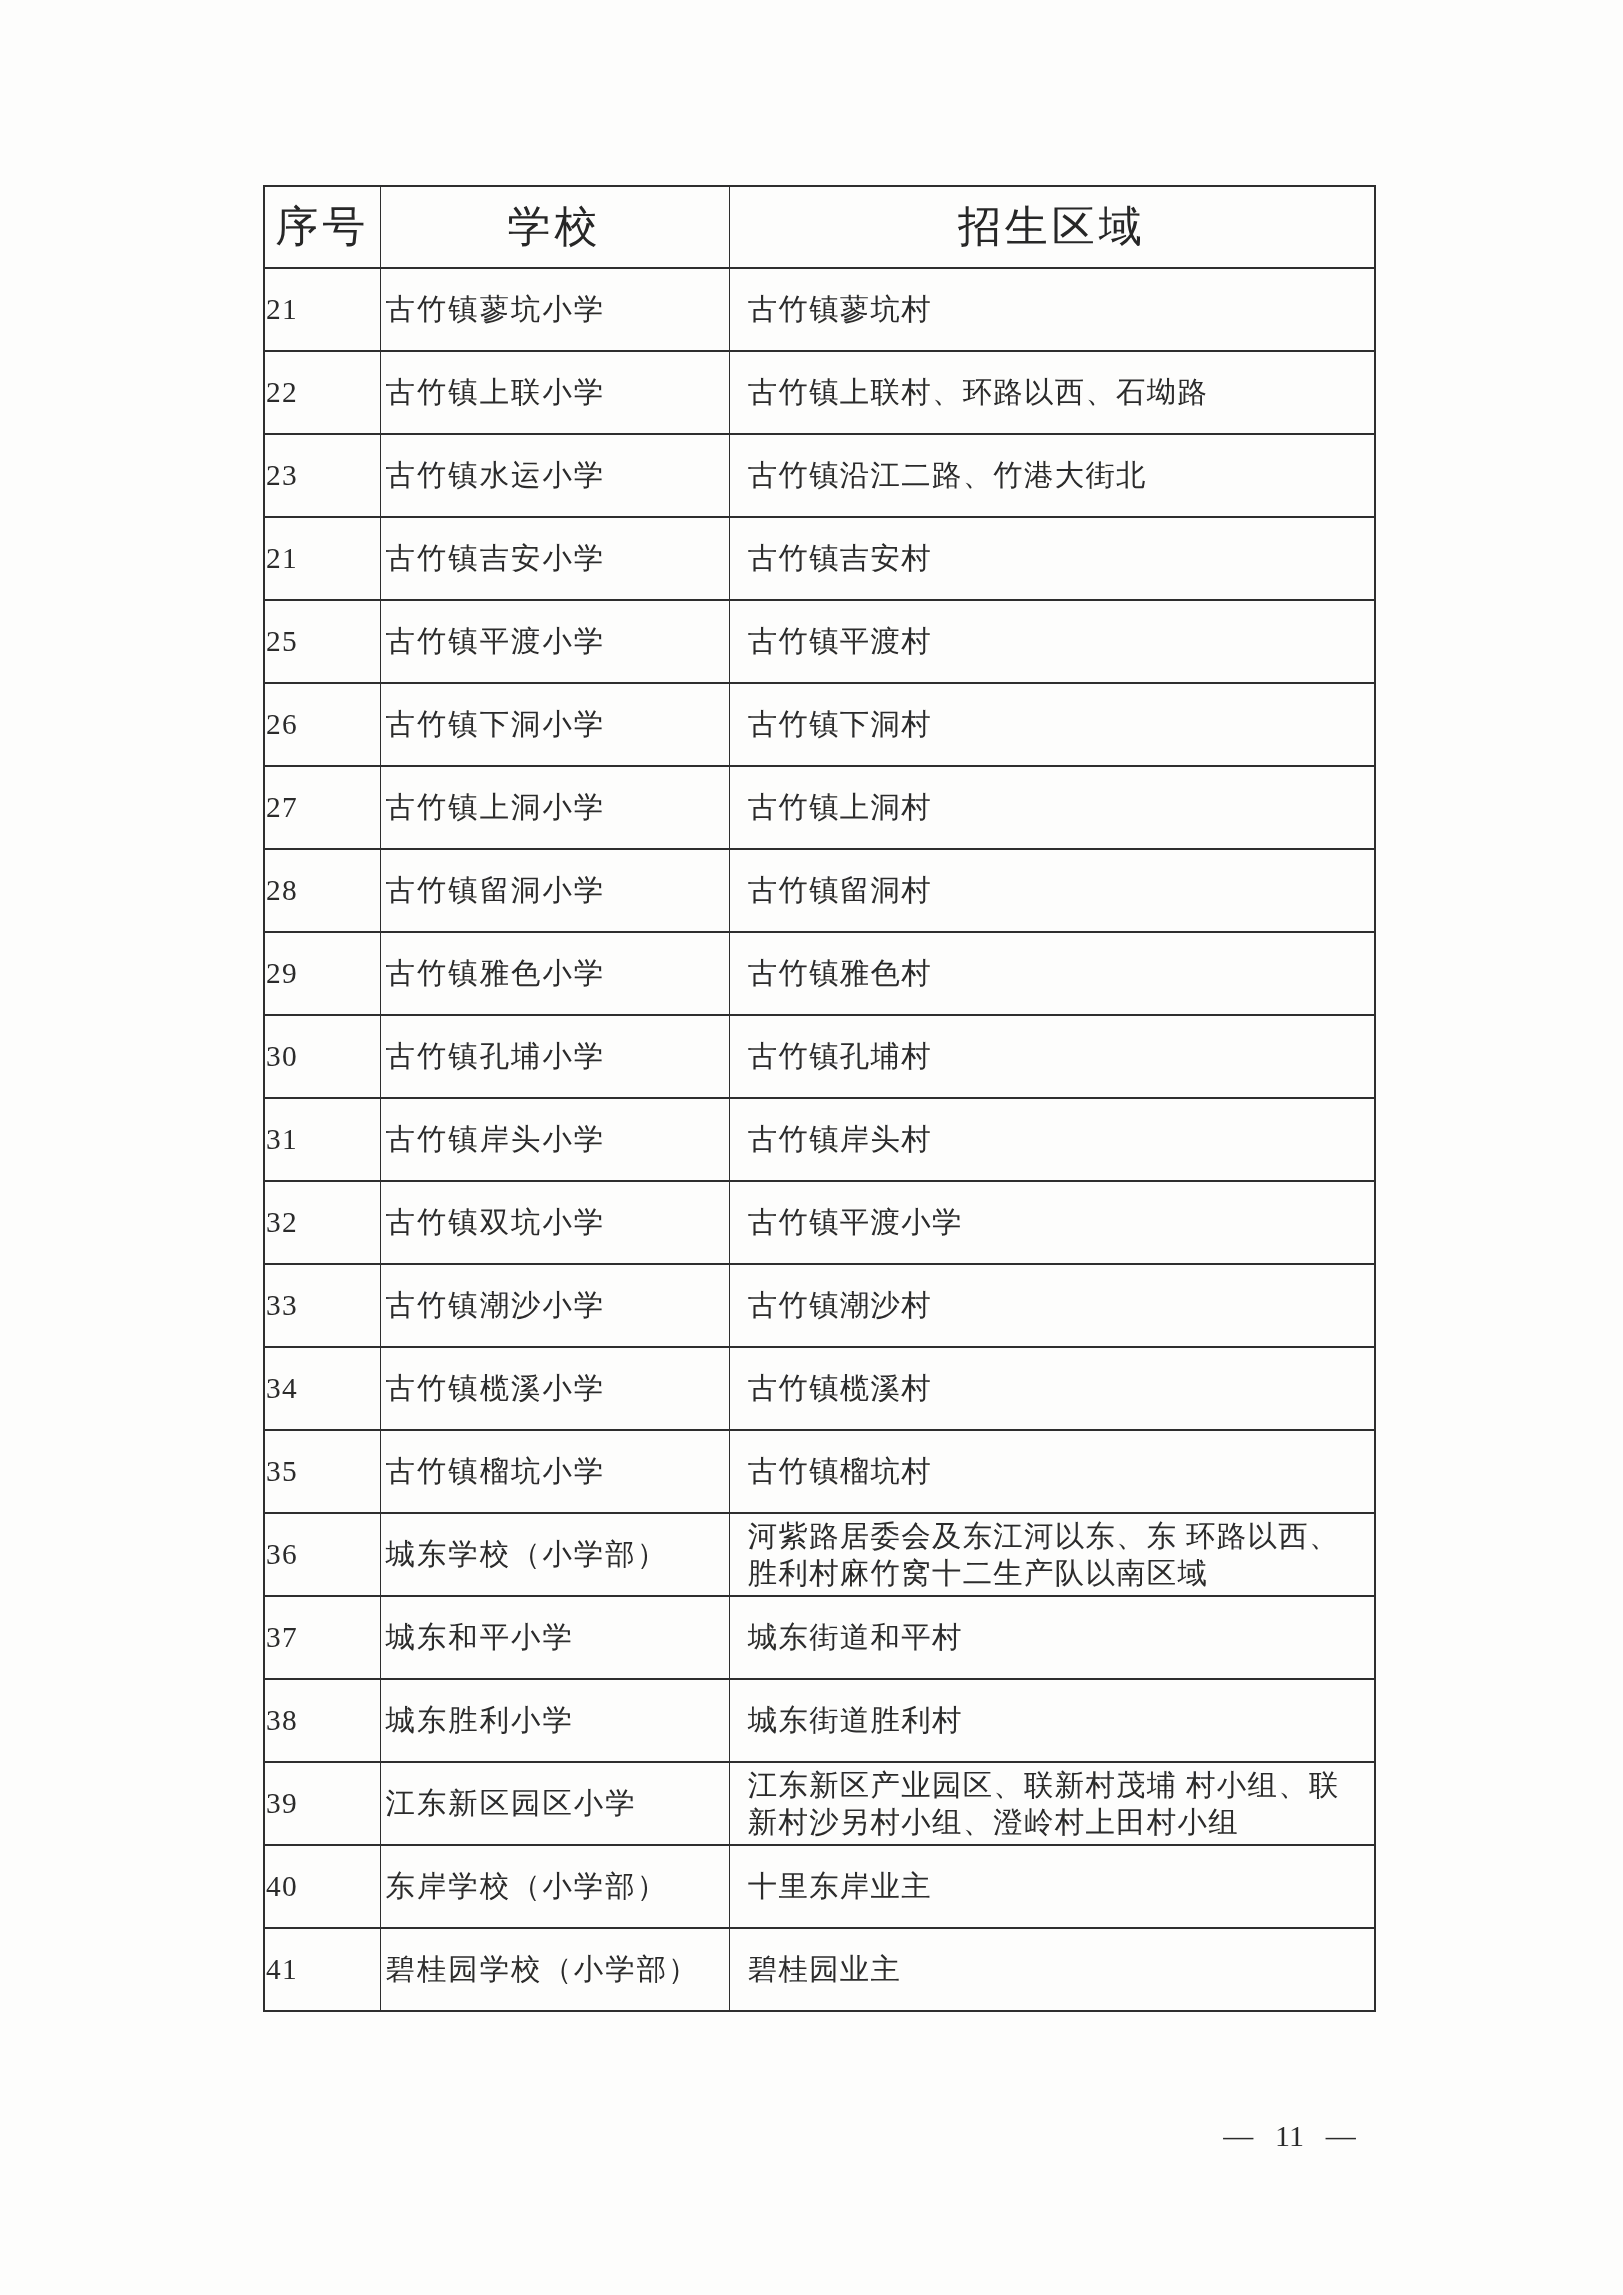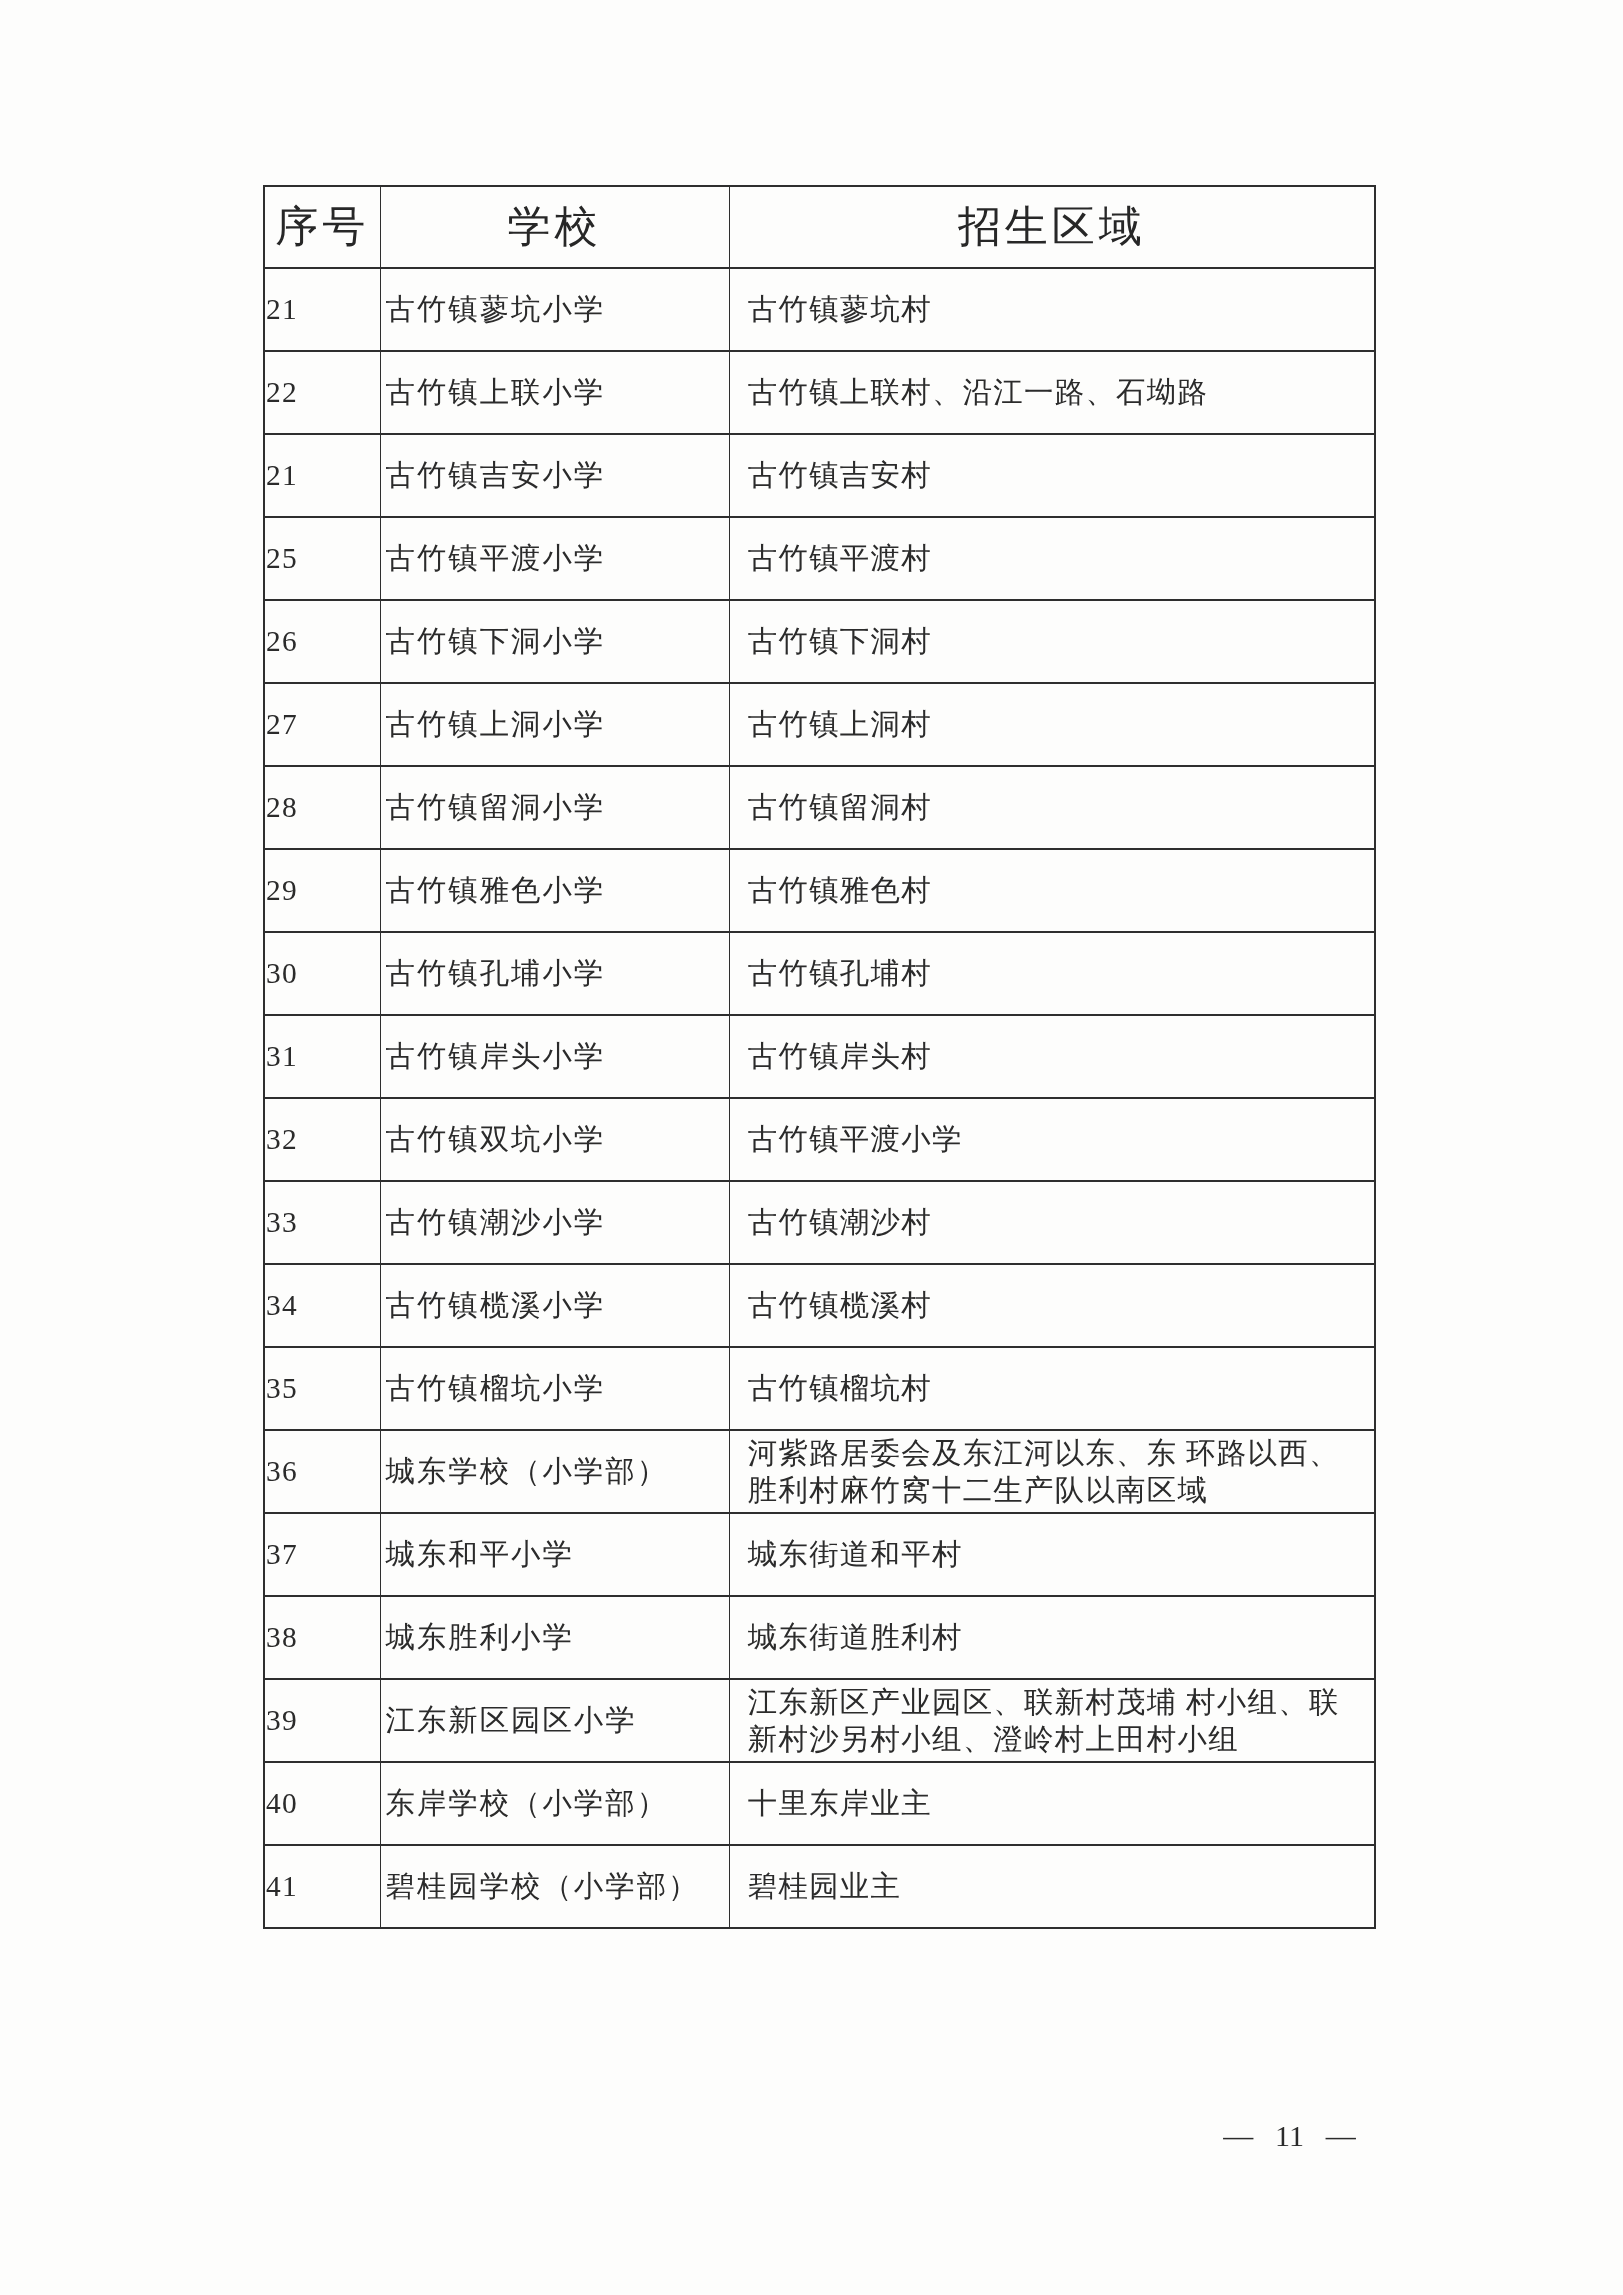--- a/index.html
+++ b/index.html
@@ -108,21 +108,26 @@
     </thead>
     <tbody>
         <tr>
       <td class="c-no">21</td>
       <td class="c-school">古竹镇蓼坑小学</td>
       <td class="c-district">古竹镇蓼坑村</td>
     </tr>
         <tr>
       <td class="c-no">22</td>
       <td class="c-school">古竹镇上联小学</td>
-      <td class="c-district">古竹镇上联村、沿江一路、石坳路</td>
+      <td class="c-district">古竹镇上联村、环路以西、石坳路</td>
+    </tr>
+        <tr>
+      <td class="c-no">23</td>
+      <td class="c-school">古竹镇水运小学</td>
+      <td class="c-district">古竹镇沿江二路、竹港大街北</td>
     </tr>
         <tr>
       <td class="c-no">21</td>
       <td class="c-school">古竹镇吉安小学</td>
       <td class="c-district">古竹镇吉安村</td>
     </tr>
         <tr>
       <td class="c-no">25</td>
       <td class="c-school">古竹镇平渡小学</td>
       <td class="c-district">古竹镇平渡村</td>

